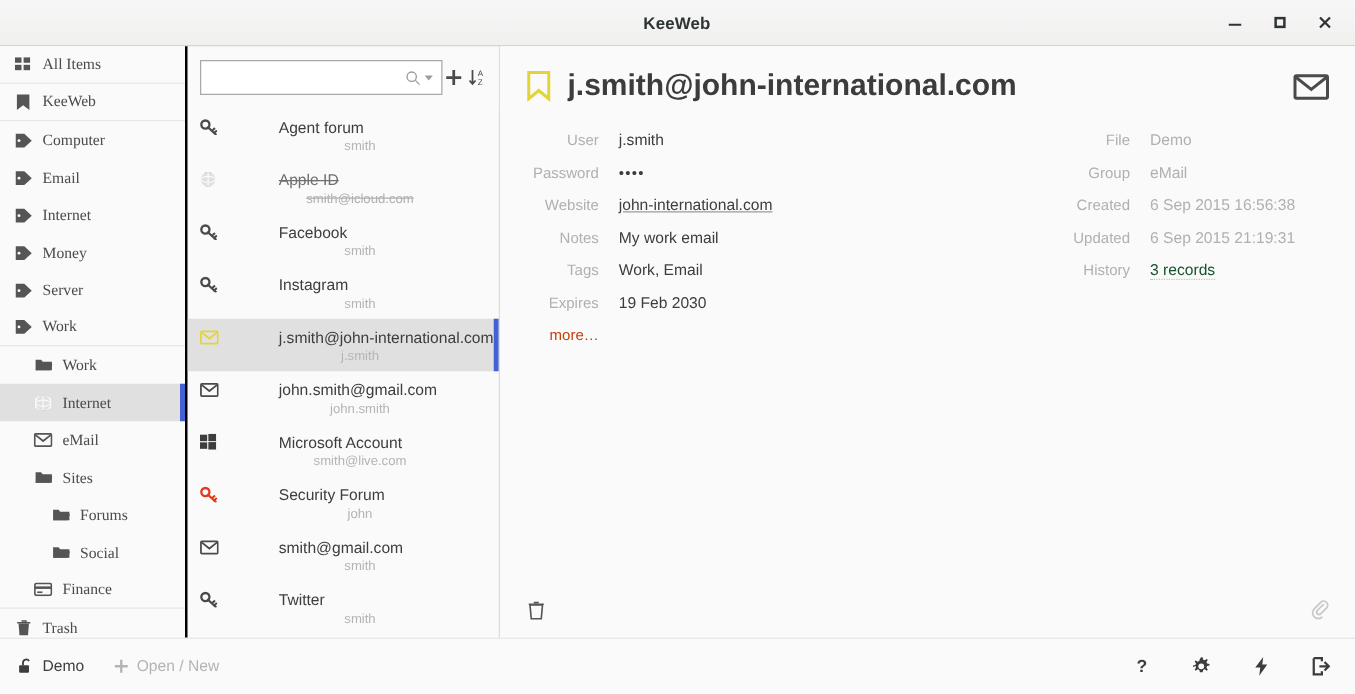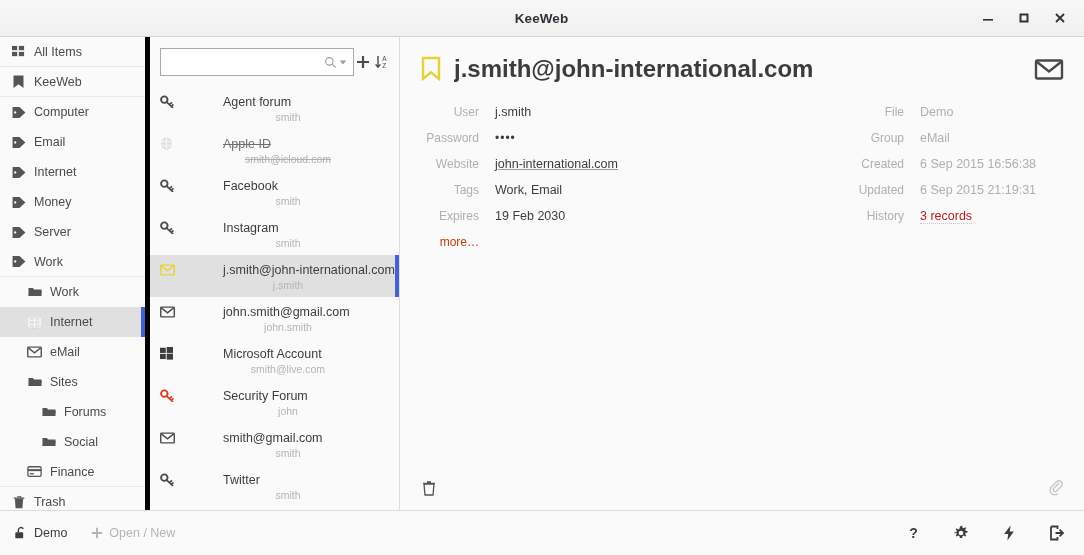--- a/index.html
+++ b/index.html
@@ -42,22 +42,22 @@
   
   .main {
     flex: 1 1 auto; display: flex; min-height: 0;
     border-bottom: 1px solid #dcdcdc;
   }
 
   
   .sidebar {
     width: 150px; flex: 0 0 150px;
     background: #fafafa;
-    border-right: 5px solid #000000;
-    overflow: hidden; position: relative;
+    border-right: 2px solid #000000;
+    overflow: hidden; position: relative; font-family: Liberation Serif, serif;
   }
   .side-item {
     height: 30px; display: flex; align-items: center;
     font-size: 12.5px; color: #4b4b4b;
     padding-left: 10px; position: relative; cursor: default;
   }
   .side-item.sep-below { border-bottom: 1px solid #e7e7e7; }
   .side-item .si-icon {
     width: 17px; flex: 0 0 17px; display: flex;
     align-items: center; justify-content: center;
@@ -156,21 +156,21 @@
     padding-right: 16px; flex: 0 0 auto;
   }
   .fields.left .flabel { width: 95px; }
   .fields.right .flabel { width: 80px; }
   .fval { font-size: 12.5px; color: #3d3d3d; }
   .fval.muted { color: #b0b0b0; }
   .fval.link {
     text-decoration: underline; text-decoration-color: #9a9a9a; color: #3d3d3d;
   }
   .fval.dotlink {
-    color: #b91c1c; border-bottom: 1px dotted #c4c4c4; line-height: 14px;
+    color: #14532d; border-bottom: 1px dotted #c4c4c4; line-height: 14px;
   }
   .fval.pwd { letter-spacing: 1px; font-size: 12px; color: #3d3d3d; }
   .flabel.more { color: #c2410c; padding-left: 32px; }
   .det-footer {
     height: 45px; flex: 0 0 45px; display: flex;
     align-items: center; justify-content: space-between;
     padding: 0 20px 0 22px;
   }
   .det-footer .di { color: #545454; display: flex; align-items: center; }
   .det-footer .di.clip { color: #c8c8c8; }
@@ -552,20 +552,24 @@
               <div class="flabel">User</div>
               <div class="fval">j.smith</div>
             </div>
             <div class="frow">
               <div class="flabel">Password</div>
               <div class="fval pwd">••••</div>
             </div>
             <div class="frow">
               <div class="flabel">Website</div>
               <div class="fval link">john-international.com</div>
+            </div>
+            <div class="frow">
+              <div class="flabel">Notes</div>
+              <div class="fval">My work email</div>
             </div>
             <div class="frow">
               <div class="flabel">Tags</div>
               <div class="fval">Work, Email</div>
             </div>
             <div class="frow">
               <div class="flabel">Expires</div>
               <div class="fval">19 Feb 2030</div>
             </div>
             <div class="frow">

